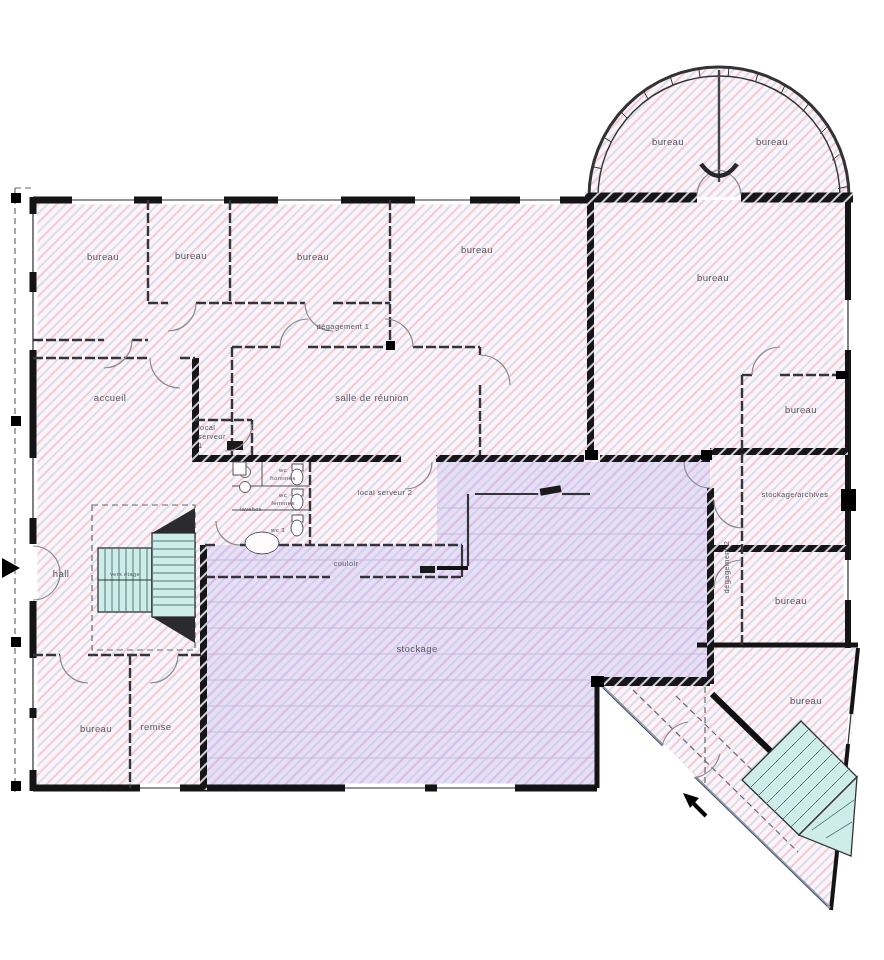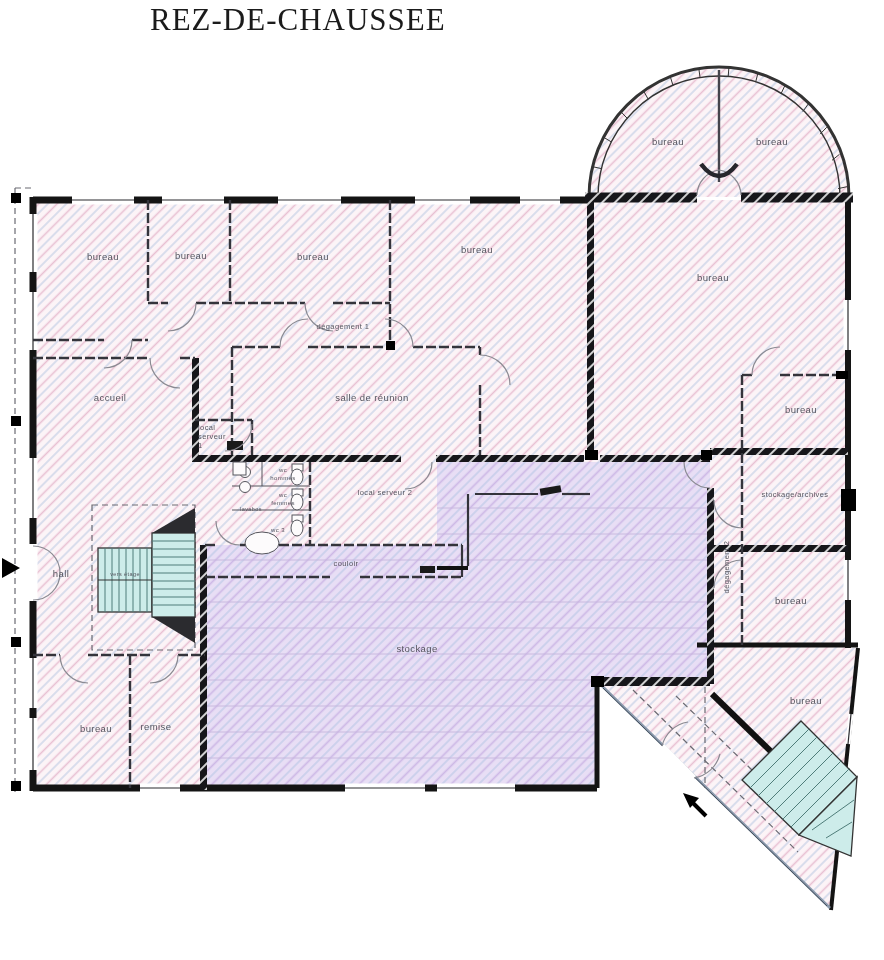--- a/index.html
+++ b/index.html
@@ -18,21 +18,20 @@
   .small{font-size:7.5px;}
   .tiny{font-size:6px;}
   .vtiny{font-size:5.5px;}
   .tread{stroke:#4f7d7a;stroke-width:1;}
   .faint{stroke:#c6b6de;stroke-width:0.9;}
 </style>
 </head>
 <body>
 
 <div id="stage">
-  <div id="plan-title">REZ-DE-CHAUSSEE</div>
 
   <svg width="884" height="960" viewBox="0 0 884 960">
     <defs>
       <pattern id="hpink" width="13" height="13" patternUnits="userSpaceOnUse" patternTransform="rotate(45)">
         <rect width="13" height="13" fill="#fcf4f7"></rect>
         <line x1="2.5" y1="0" x2="2.5" y2="13" stroke="#e8c0d2" stroke-width="1.6"></line>
         <line x1="9" y1="0" x2="9" y2="13" stroke="#bdcbe4" stroke-width="1.1"></line>
       </pattern>
       <pattern id="hpurple" width="13" height="13" patternUnits="userSpaceOnUse" patternTransform="rotate(45)">
         <rect width="13" height="13" fill="#e8def5"></rect>

